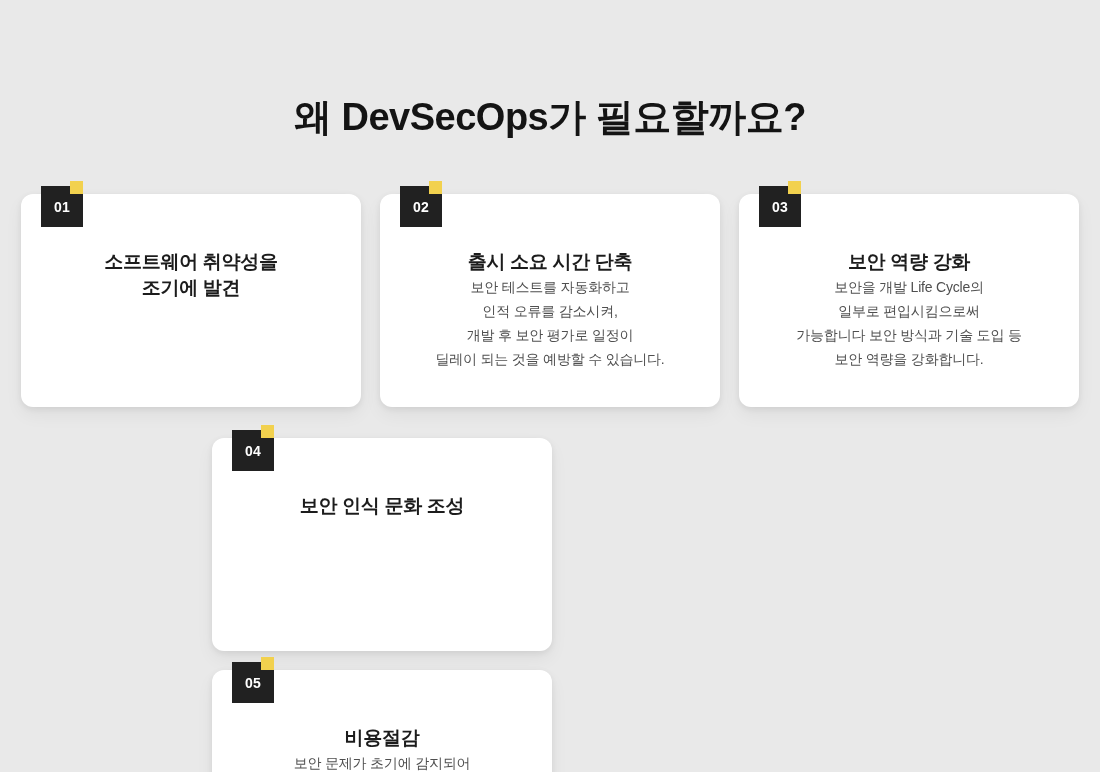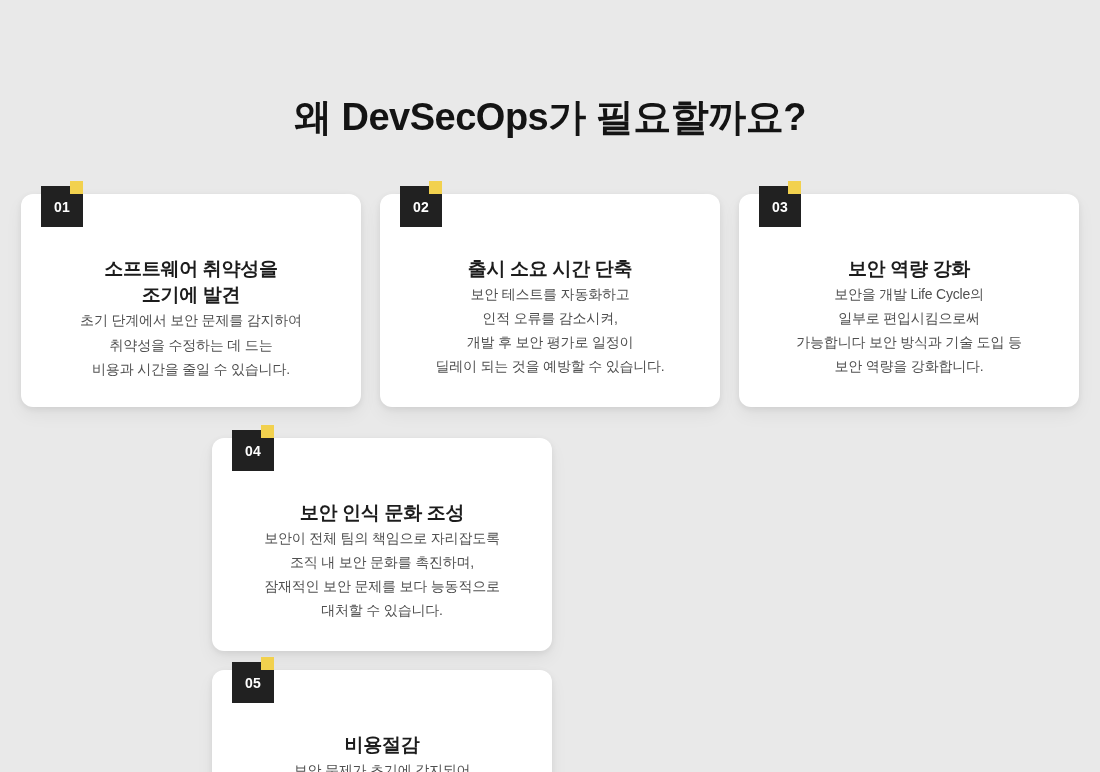--- a/index.html
+++ b/index.html
@@ -83,21 +83,21 @@
     top: -5px;
     right: 0px;
     width: 13px;
     height: 13px;
     background: #f2d14e;
     z-index: 1;
   }
 
   
   .card-title {
-    margin-top: 24px;
+    margin-top: 17px;
     font-size: 19px;
     font-weight: 700;
     color: #1c1c1c;
     line-height: 1.38;
     letter-spacing: -0.3px;
     white-space: pre-line;
   }
 
   .card-body {
     font-size: 14px;
@@ -117,23 +117,20 @@
 
   <div class="card-row row-top">
 
     <div class="card">
       <div class="badge">
         <span class="badge-accent"></span>
         <span class="badge-num">01</span>
       </div>
       <div class="card-title">소프트웨어 취약성을
 조기에 발견</div>
-      <div class="card-body">초기 단계에서 보안 문제를 감지하여
-취약성을 수정하는 데 드는
-비용과 시간을 줄일 수 있습니다.</div>
     </div>
 
     <div class="card">
       <div class="badge">
         <span class="badge-accent"></span>
         <span class="badge-num">02</span>
       </div>
       <div class="card-title">출시 소요 시간 단축</div>
       <div class="card-body">보안 테스트를 자동화하고
 인적 오류를 감소시켜,
@@ -156,24 +153,20 @@
   </div>
 
   <div class="card-row row-bottom">
 
     <div class="card">
       <div class="badge">
         <span class="badge-accent"></span>
         <span class="badge-num">04</span>
       </div>
       <div class="card-title">보안 인식 문화 조성</div>
-      <div class="card-body">보안이 전체 팀의 책임으로 자리잡도록
-조직 내 보안 문화를 촉진하며,
-잠재적인 보안 문제를 보다 능동적으로
-대처할 수 있습니다.</div>
     </div>
 
     <div class="card">
       <div class="badge">
         <span class="badge-accent"></span>
         <span class="badge-num">05</span>
       </div>
       <div class="card-title">비용절감</div>
       <div class="card-body">보안 문제가 초기에 감지되어
 수정 비용이 낮아지고 자동화 된

